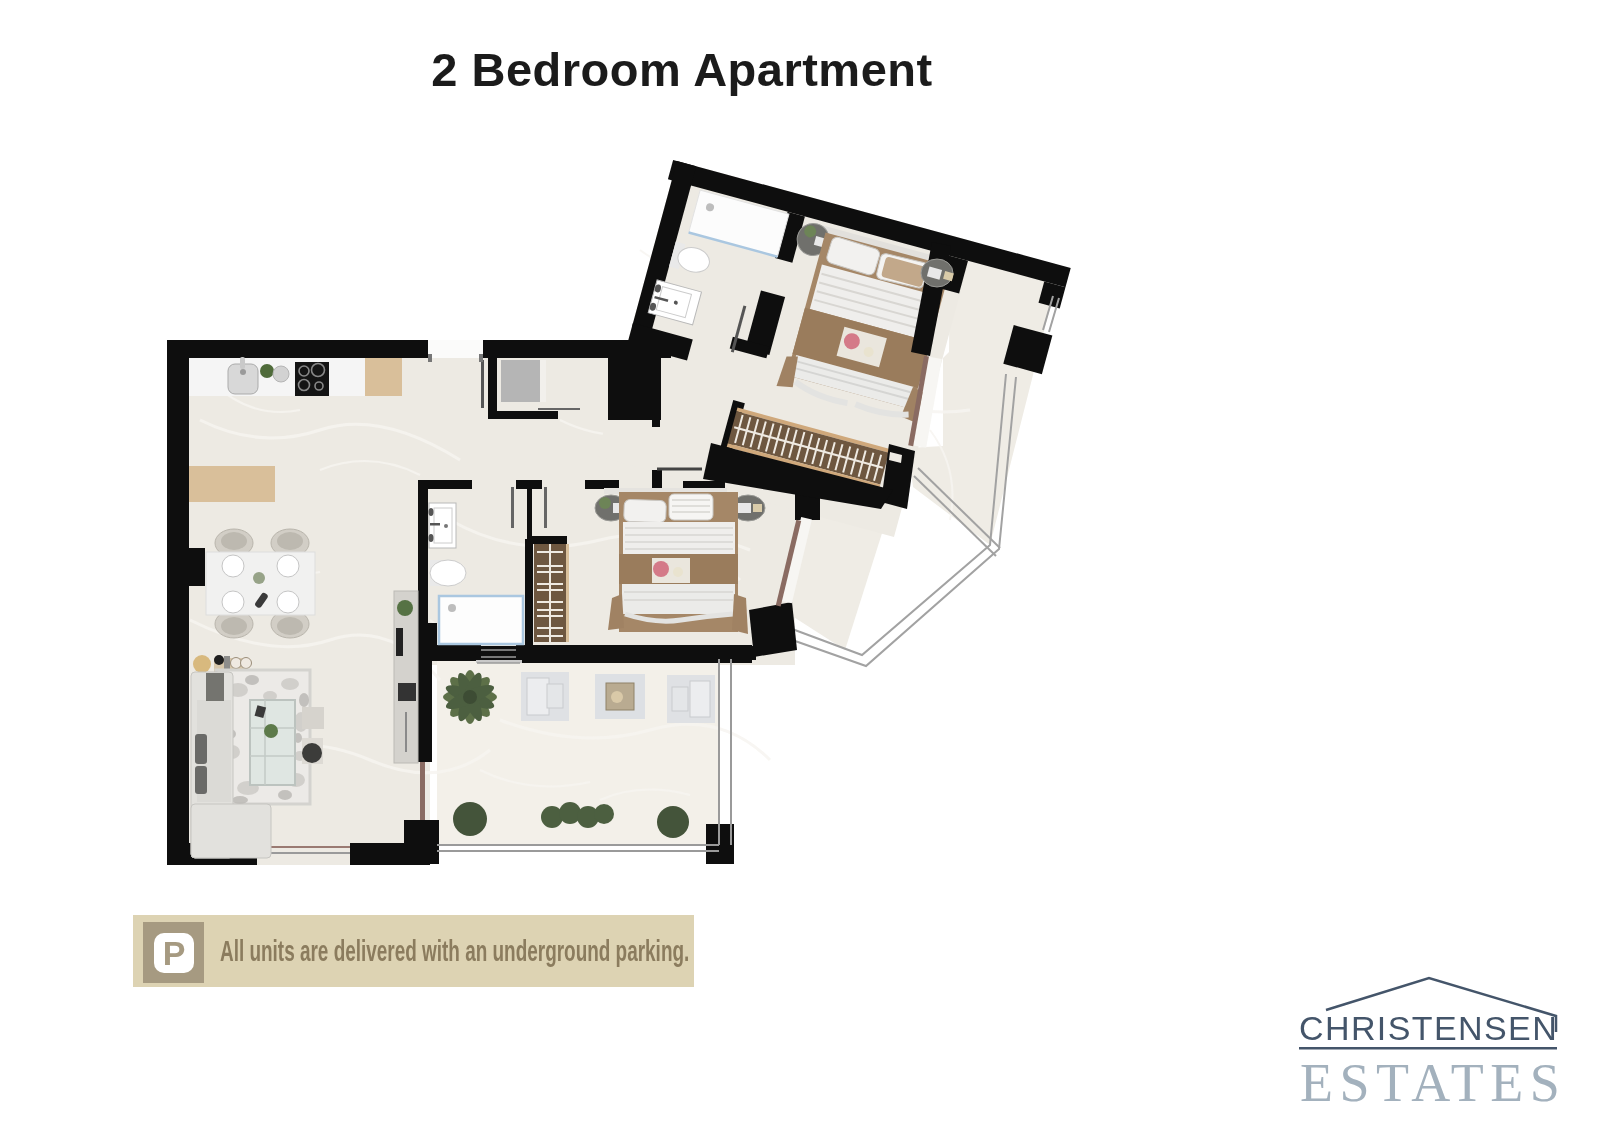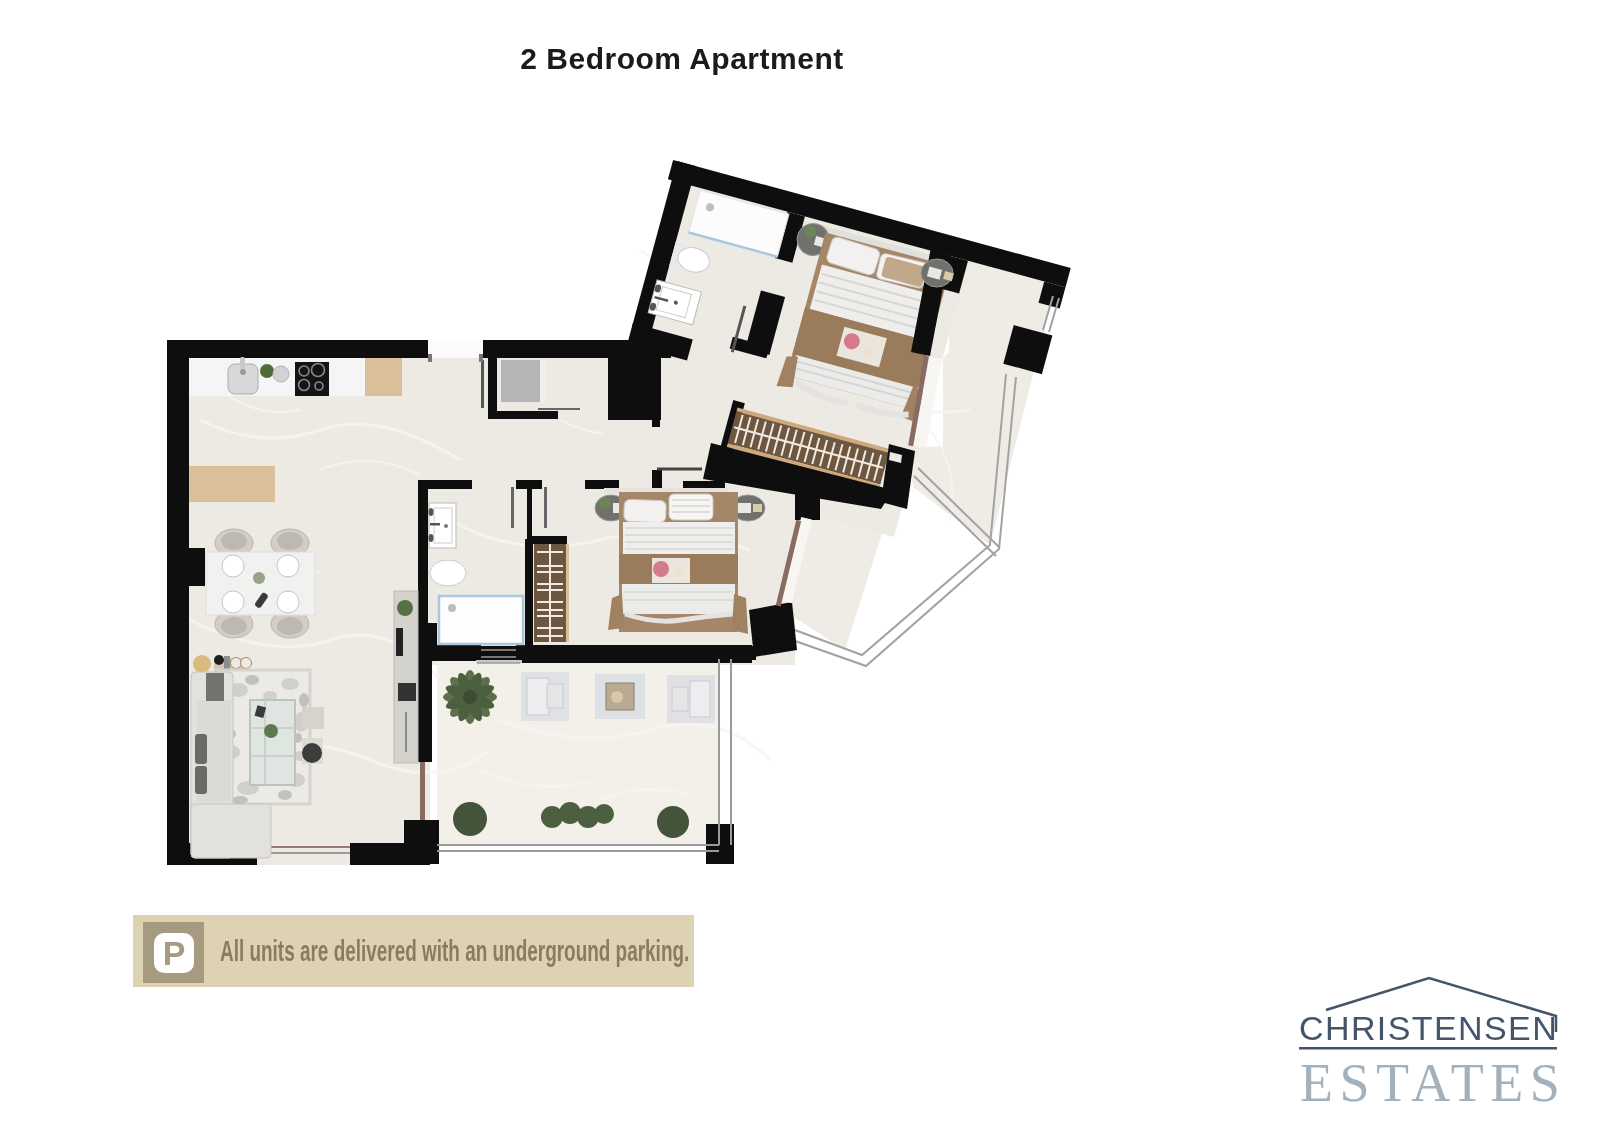--- a/index.html
+++ b/index.html
@@ -1,19 +1,19 @@
 <!DOCTYPE html>
 <html><head>
 <meta charset="utf-8">
 <style>
   html,body{margin:0;padding:0;background:#ffffff;}
   .page{position:relative;width:1600px;height:1131px;background:#fff;overflow:hidden;
         font-family:"Liberation Sans", sans-serif;}
   .title{position:absolute;left:0;top:42px;width:1364px;text-align:center;
-         font-size:30px;font-weight:bold;color:#1b1b1b;letter-spacing:0.5px;}
+         font-size:47px;font-weight:bold;color:#1b1b1b;letter-spacing:0.5px;}
 </style>
 </head>
 <body>
 <div class="page">
   <div class="title">2 Bedroom Apartment</div>
   <svg width="1600" height="1131" viewBox="0 0 1600 1131" style="position:absolute;left:0;top:0;">
 
     <g id="floors">
       <path d="M167,340 H661 V420 H812 V604 H795 V665 H430 V865 H167 Z" fill="#edeae3"></path>
       <rect x="437" y="659" width="283" height="185" fill="#f3f0e9"></rect>

